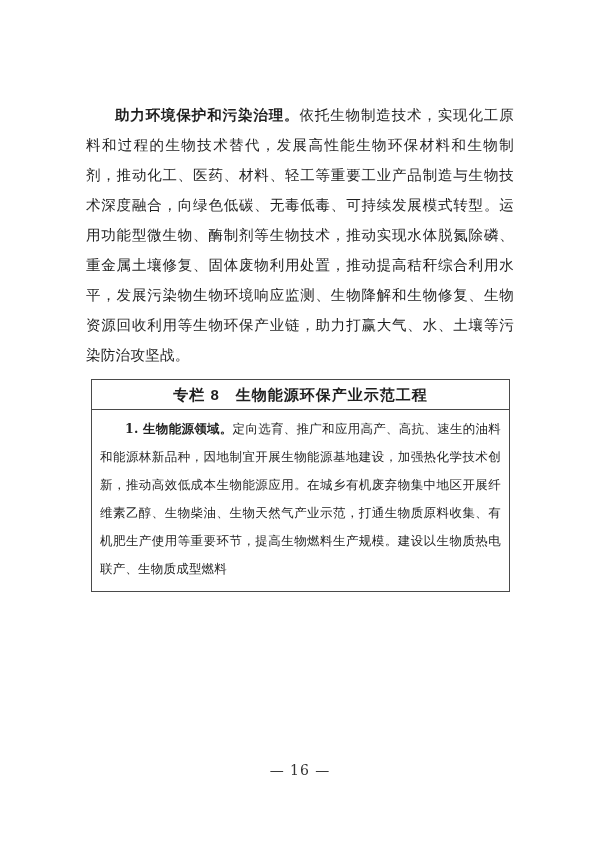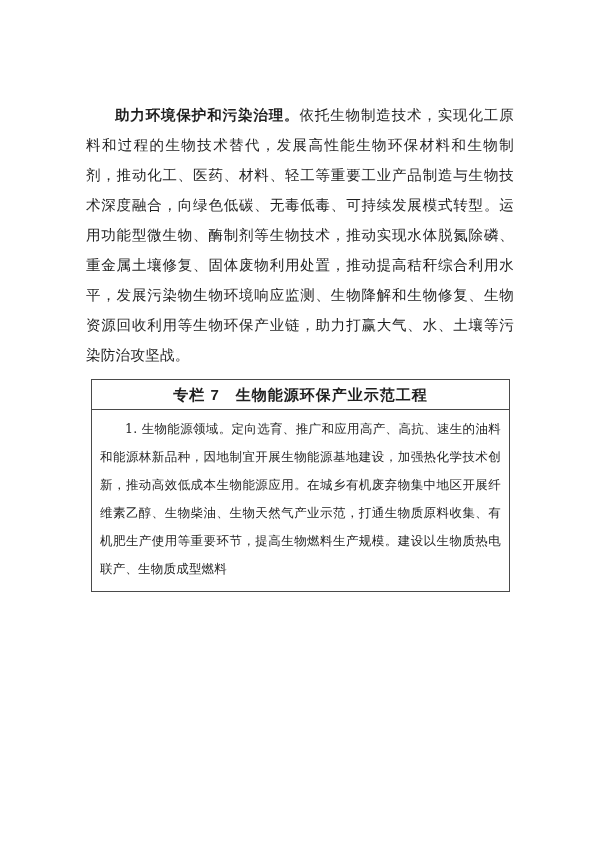--- a/index.html
+++ b/index.html
@@ -53,21 +53,21 @@
   }
   .callout-body {
     padding: 5px 8px 8px 8px;
     font-size: 12.5px;
     line-height: 28px;
     letter-spacing: 0.2px;
     text-align: justify;
     text-indent: 2em;
   }
   .callout-body .lead {
-    font-weight: normal;
+    font-weight: bold;
     margin-top: 37px;
   }
   .footer {
     position: absolute;
     top: 762px;
     left: 0;
     width: 100%;
     text-align: center;
     font-size: 14px;
     letter-spacing: 1px;
@@ -77,19 +77,22 @@
 </head>
 <body>
 
 <div class="page">
   <div class="content">
 
     <p class="body-para"><span class="lead">助力环境保护和污染治理。</span><span>依托生物制造技术，实现化工原料和过程的生物技术替代，发展高性能生物环保材料和生物制剂，推动化工、医药、材料、轻工等重要工业产品制造与生物技术深度融合，向绿色低碳、无毒低毒、可持续发展模式转型。运用功能型微生物、酶制剂等生物技术，推动实现水体脱氮除磷、重金属土壤修复、固体废物利用处置，推动提高秸秆综合利用水平，发展污染物生物环境响应监测、生物降解和生物修复、生物资源回收利用等生物环保产业链，助力打赢大气、水、土壤等污染防治攻坚战。</span></p>
 
 
     <div class="callout-box">
-      <div class="callout-title">专栏 7　生物能源环保产业示范工程</div>
+      <div class="callout-title">专栏 8　生物能源环保产业示范工程</div>
       <div class="callout-body"><span class="lead">1. 生物能源领域。</span><span>定向选育、推广和应用高产、高抗、速生的油料和能源林新品种，因地制宜开展生物能源基地建设，加强热化学技术创新，推动高效低成本生物能源应用。在城乡有机废弃物集中地区开展纤维素乙醇、生物柴油、生物天然气产业示范，打通生物质原料收集、有机肥生产使用等重要环节，提高生物燃料生产规模。建设以生物质热电联产、生物质成型燃料</span></div>
     </div>
 
   </div>
 
+  <div class="footer">
+    <span>— 16 —</span>
+  </div>
 </div>
 
 </body></html>

